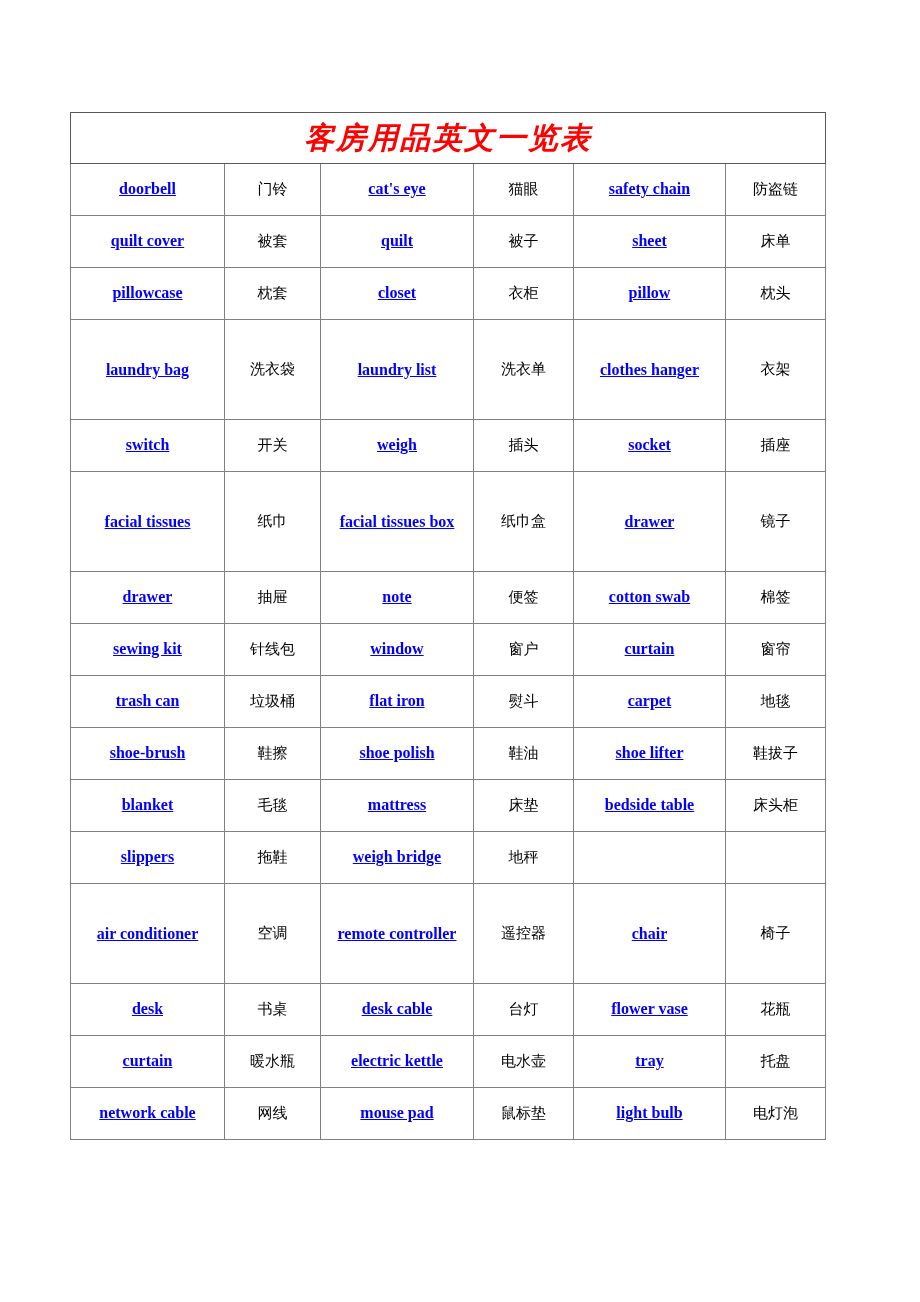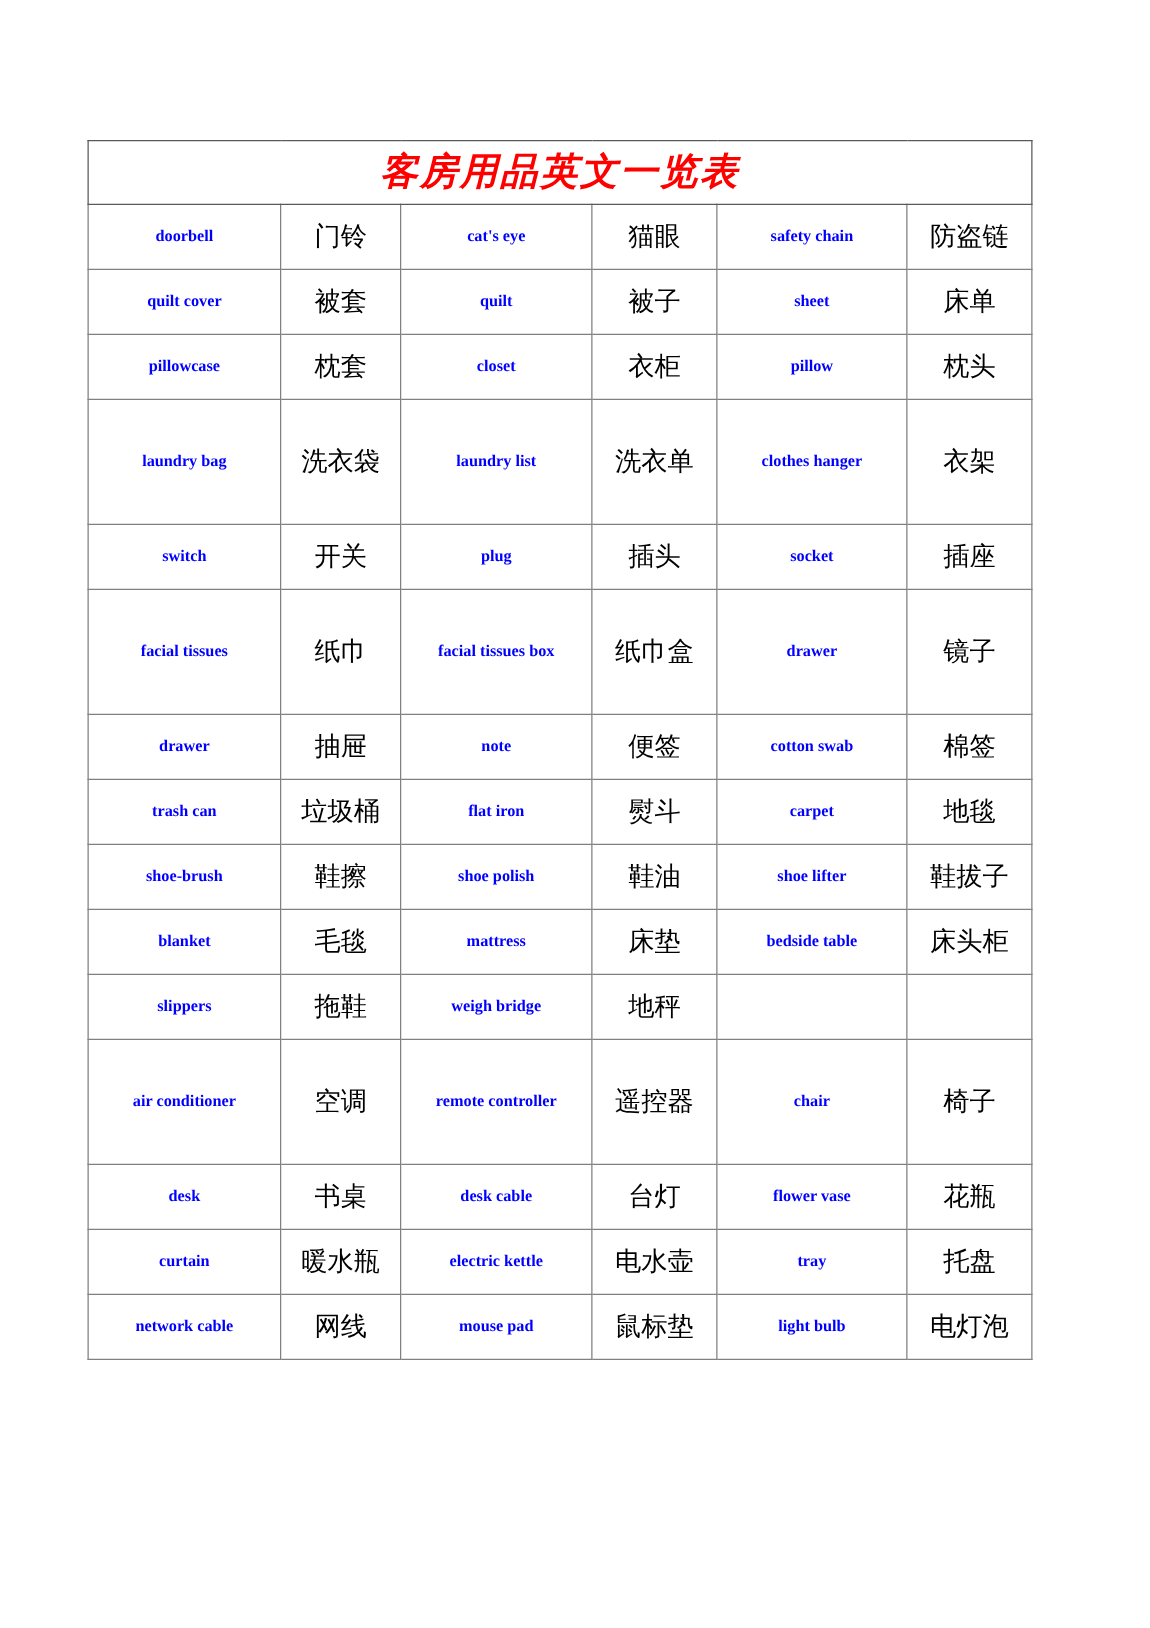--- a/index.html
+++ b/index.html
@@ -57,26 +57,27 @@
     font-weight: bold;
     font-size: 30px;
     letter-spacing: 2px;
     font-style: italic;
     line-height: 48px;
     white-space: nowrap;
   }
   .en {
     color: #0000ff;
     font-weight: bold;
-    font-size: 13px;
+    font-size: 16px;
     font-family: "Liberation Serif", "DejaVu Serif", serif;
+    text-decoration: underline;
   }
   .zh {
     color: #000000;
-    font-size: 21px;
+    font-size: 15px;
     font-family: "DejaVu Sans", "Liberation Sans", sans-serif;
     font-weight: normal;
   }
   tr.r-normal td { height: 51px; }
   tr.r-tall td { height: 99px; }
   .en.wrap { line-height: 2.0; }
 </style>
 </head>
 <body>
 
@@ -125,21 +126,21 @@
             <td><span class="en wrap">laundry bag</span></td>
             <td><span class="zh">洗衣袋</span></td>
             <td><span class="en wrap">laundry list</span></td>
             <td><span class="zh">洗衣单</span></td>
             <td><span class="en wrap">clothes hanger</span></td>
             <td><span class="zh">衣架</span></td>
           </tr>
           <tr class="r-normal">
             <td><span class="en">switch</span></td>
             <td><span class="zh">开关</span></td>
-            <td><span class="en">plug</span></td>
+            <td><span class="en">weigh</span></td>
             <td><span class="zh">插头</span></td>
             <td><span class="en">socket</span></td>
             <td><span class="zh">插座</span></td>
           </tr>
           <tr class="r-tall">
             <td><span class="en wrap">facial tissues</span></td>
             <td><span class="zh">纸巾</span></td>
             <td><span class="en wrap">facial tissues box</span></td>
             <td><span class="zh">纸巾盒</span></td>
             <td><span class="en wrap">drawer</span></td>
@@ -147,20 +148,28 @@
           </tr>
           <tr class="r-normal">
             <td><span class="en">drawer</span></td>
             <td><span class="zh">抽屉</span></td>
             <td><span class="en">note</span></td>
             <td><span class="zh">便签</span></td>
             <td><span class="en">cotton swab</span></td>
             <td><span class="zh">棉签</span></td>
           </tr>
           <tr class="r-normal">
+            <td><span class="en">sewing kit</span></td>
+            <td><span class="zh">针线包</span></td>
+            <td><span class="en">window</span></td>
+            <td><span class="zh">窗户</span></td>
+            <td><span class="en">curtain</span></td>
+            <td><span class="zh">窗帘</span></td>
+          </tr>
+          <tr class="r-normal">
             <td><span class="en">trash can</span></td>
             <td><span class="zh">垃圾桶</span></td>
             <td><span class="en">flat iron</span></td>
             <td><span class="zh">熨斗</span></td>
             <td><span class="en">carpet</span></td>
             <td><span class="zh">地毯</span></td>
           </tr>
           <tr class="r-normal">
             <td><span class="en">shoe-brush</span></td>
             <td><span class="zh">鞋擦</span></td>

